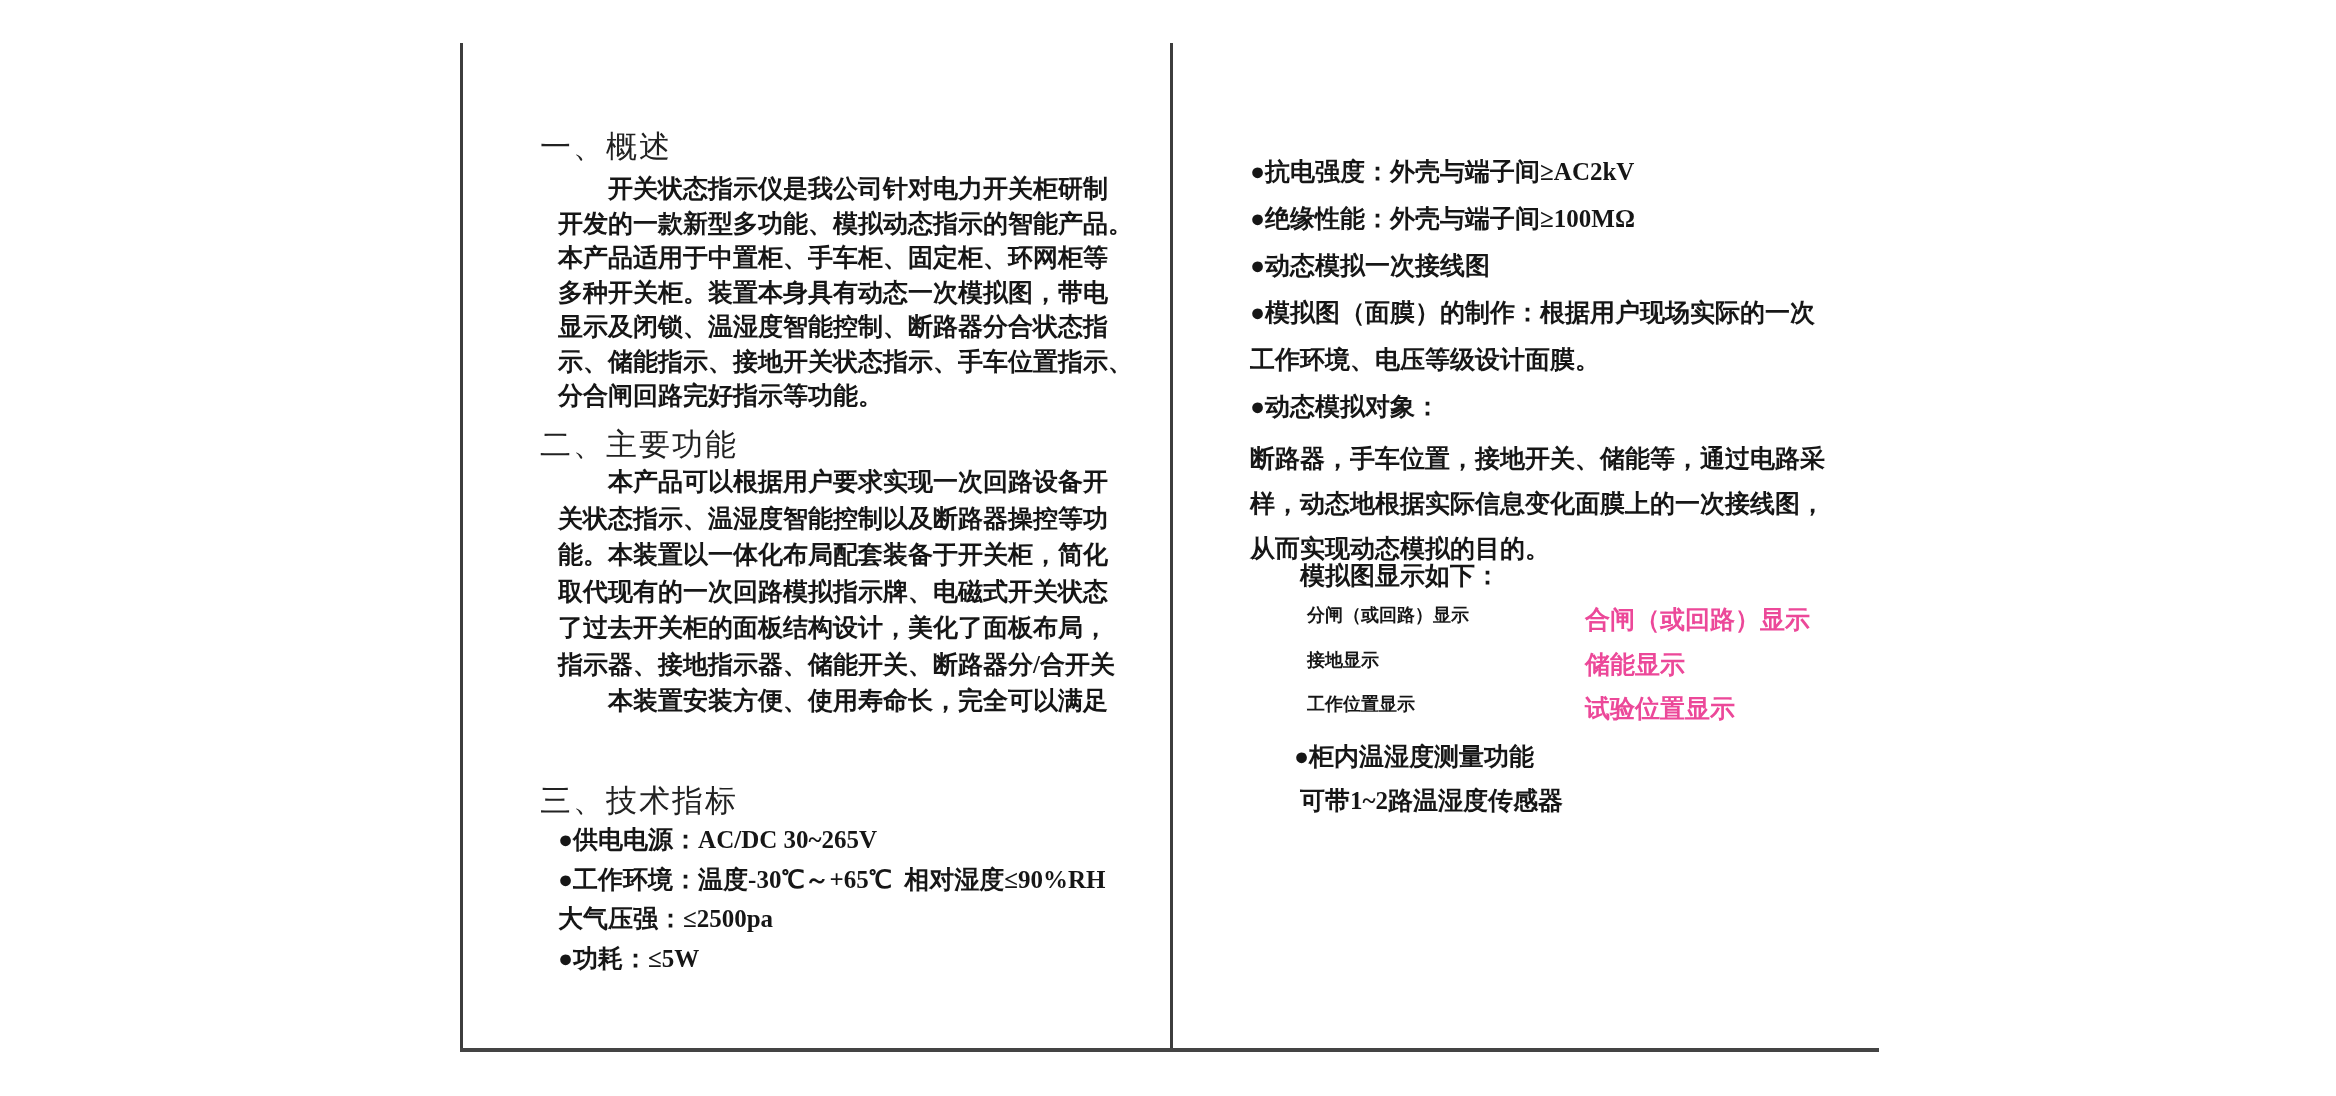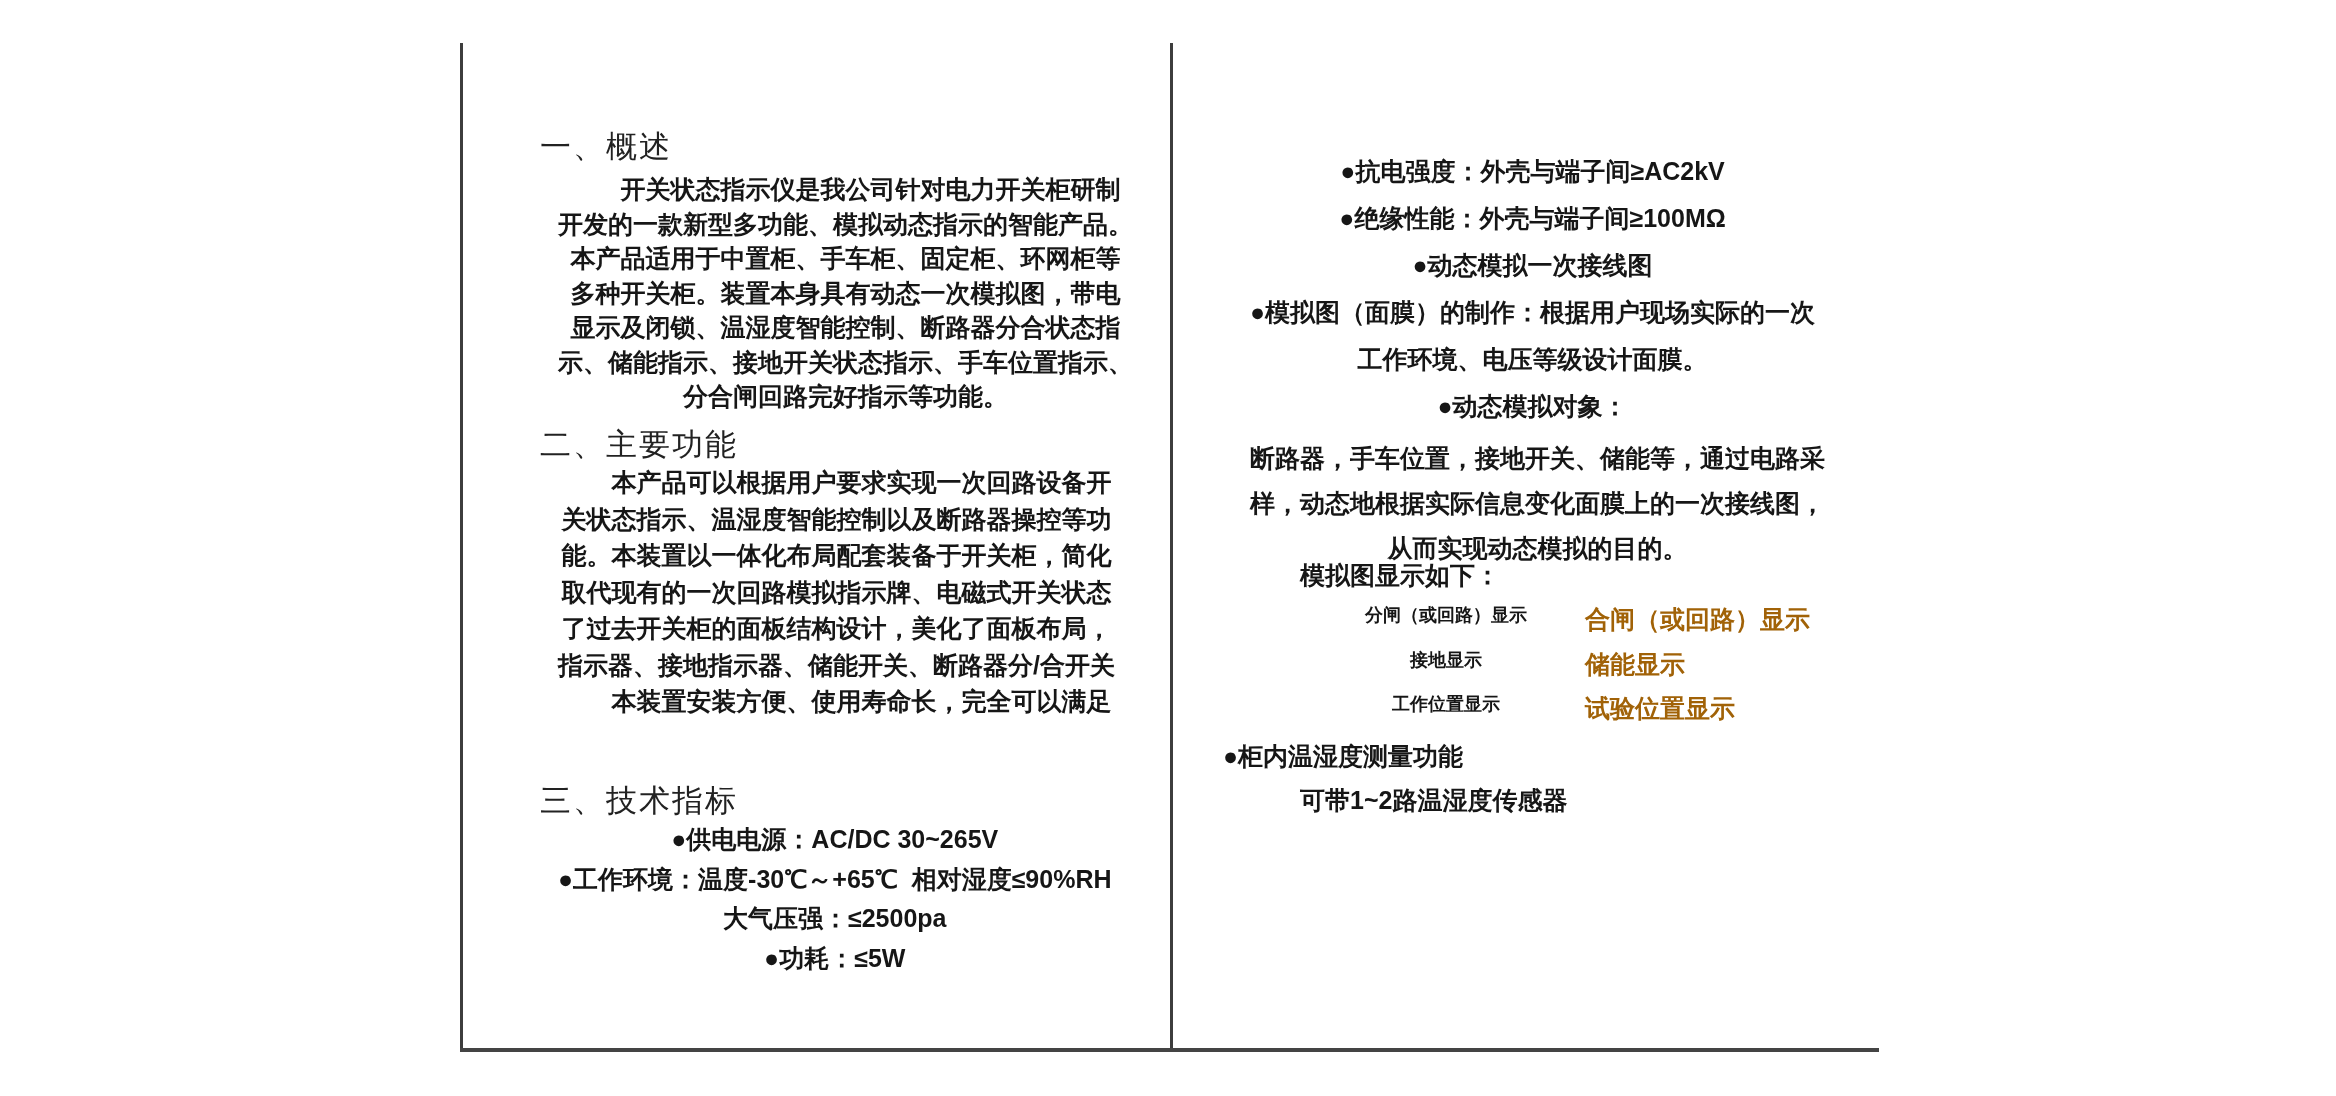--- a/index.html
+++ b/index.html
@@ -1,23 +1,22 @@
 <!DOCTYPE html>
 <html><head>
 <meta charset="utf-8">
 <style>
   html,body{margin:0;padding:0;background:#ffffff;}
   .page{
     position:relative;
     width:2336px;height:1096px;
     background:#ffffff;
     overflow:hidden;
-    font-family:Liberation Sans, sans-serif;
+    font-family:Liberation Serif, serif;
     color:#1a1a1a;
-    text-align:center;
   }
   
   .vline{position:absolute;top:43px;height:1007px;width:3px;background:#3d3d3d;}
   .vline.left{left:460px;}
   .vline.mid{left:1170px;}
   .hline{position:absolute;left:460px;top:1048px;width:1419px;height:4px;background:#444444;}
 
   
   .heading{
     position:absolute;left:540px;
@@ -36,22 +35,22 @@
   .p-specs{top:820px;left:558px;line-height:39.5px;}
 
   
   .r-bullets{top:148px;left:1250px;line-height:47px;}
   .r-para{top:436px;left:1250px;line-height:45px;}
   .abs{position:absolute;}
   .r-sub{top:559px;left:1250px;}
   .r-rows{top:603px;left:1250px;}
   .prow{display:flex;height:44.5px;align-items:flex-start;}
   .pc1{margin-left:57px;width:278px;white-space:pre;font-size:18px;font-weight:700;color:#161616;}
-  .pc2{white-space:pre;font-size:25px;font-weight:700;color:#a16207;}
-  .r-hum{top:740px;left:1223px;}
+  .pc2{white-space:pre;font-size:25px;font-weight:700;color:#ec4899;}
+  .r-hum{top:740px;left:1294px;}
   .r-note{top:784px;left:1250px;}
 </style>
 </head>
 <body>
 
 <div class="page">
 
   <div class="vline left"></div>
   <div class="vline mid"></div>
   <div class="hline"></div>

